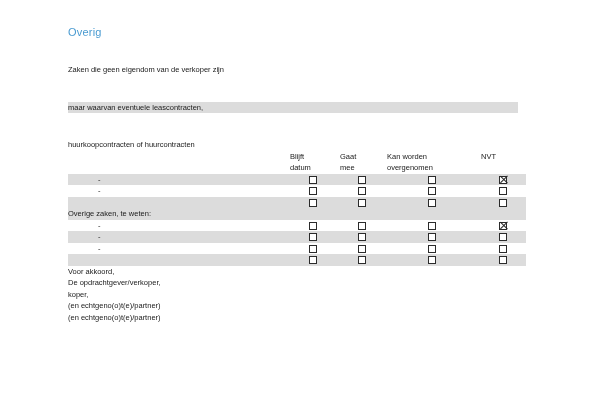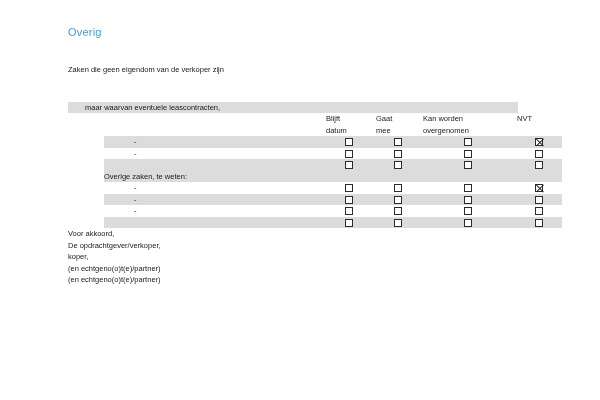--- a/index.html
+++ b/index.html
@@ -33,28 +33,26 @@
   }
   .intro-line {
     font-size: 7.5px;
     color: #1a1a1a;
     line-height: 11.5px;
     white-space: nowrap;
     margin-top: 26px;
   }
   .intro-line.shaded {
     background: #dcdcdc;
-    padding-left: 17px;
   }
   .table {
     width: 450px;
     border-collapse: collapse;
     table-layout: fixed;
     margin-top: 0px;
-    margin-left: 36px;
   }
   .table td {
     padding: 0;
     vertical-align: middle;
     height: 11.5px;
     font-size: 7.5px;
     color: #1a1a1a;
   }
   .c-label { width: 220px; padding-left: 0px; }
   .c-blijft { width: 48px; text-align: center; }
@@ -133,20 +131,21 @@
 <body>
 
 <div class="page">
   <div class="doc">
 
     <div class="section-title">Overig</div>
 
     <div id="intro-lines">
         <div class="intro-line">Zaken die geen eigendom van de verkoper zijn</div>
         <div class="intro-line shaded">maar waarvan eventuele leascontracten,</div>
+        <div class="intro-line">huurkoopcontracten of huurcontracten</div>
       </div>
 
     <table class="table">
       <tbody id="table-body">
           <tr class="hdr">
             <td class="c-label"></td>
             <td class="c-blijft">Blijft</td>
             <td class="c-gaat">Gaat</td>
             <td class="c-kan">Kan worden</td>
             <td class="c-nvt">NVT</td>

